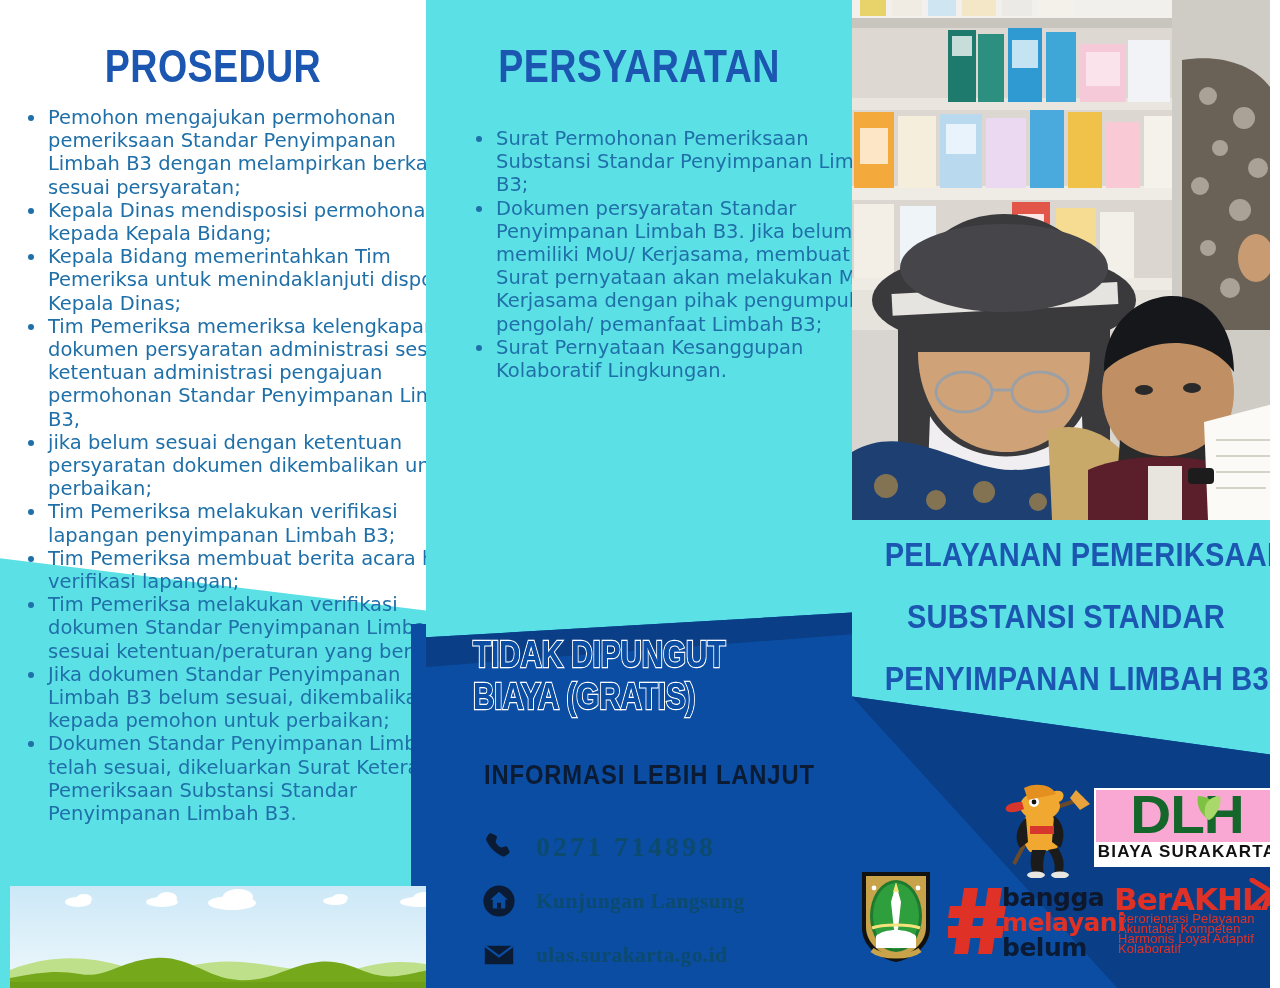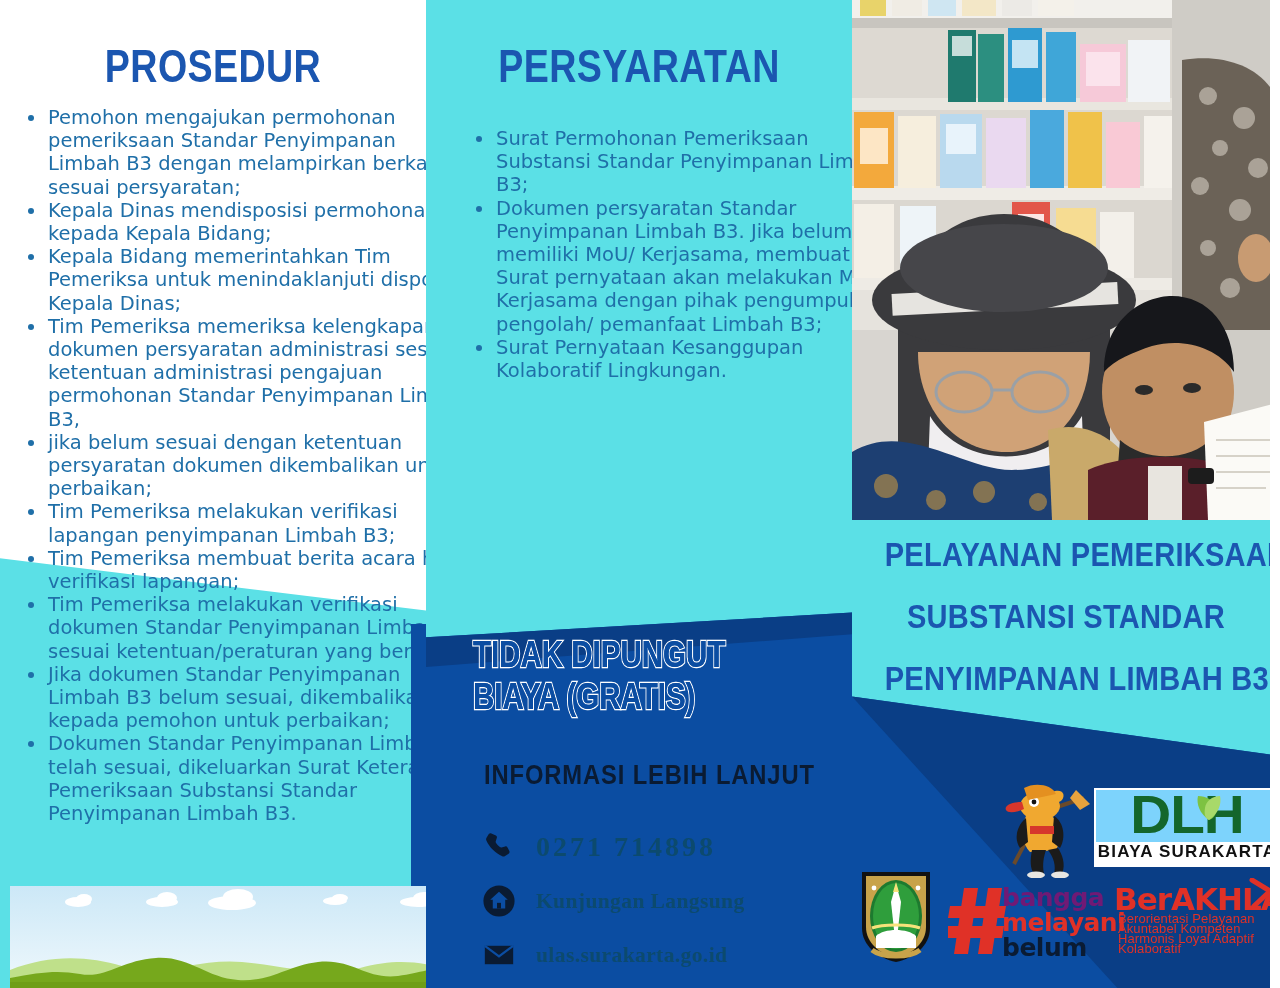--- a/index.html
+++ b/index.html
@@ -84,35 +84,35 @@
   .rtitle{position:absolute;left:8px;top:524px;width:412px;text-align:center;z-index:5;}
   .rtitle div{
     font-family:"Liberation Sans Narrow","Liberation Sans",sans-serif;
     font-weight:bold;font-size:33px;line-height:62px;color:#1B56B0;
     transform:scaleX(.88);white-space:nowrap;letter-spacing:.3px;}
 
   
   .logos{position:absolute;left:0;top:760px;width:428px;height:228px;z-index:7;}
   .dlh{position:absolute;left:242px;top:28px;width:182px;background:#ffffff;
        border:2px solid #ffffff;padding:0;}
-  .dlh .dlhtop{position:relative;height:52px;background:#7dd3fc;}
+  .dlh .dlhtop{position:relative;height:52px;background:#f9a8d4;}
   .dlh .dlhword{position:absolute;left:0;top:-4px;width:182px;text-align:center;
      font-family:"Liberation Sans Narrow","Liberation Sans",sans-serif;font-weight:bold;
      font-size:54px;line-height:56px;color:#14662B;letter-spacing:-1px;transform:scaleX(1.05);}
   .dlh .dlhsub{background:#ffffff;text-align:center;font-family:"Liberation Sans Narrow","Liberation Sans",sans-serif;
      font-weight:bold;font-size:17px;line-height:20px;color:#111111;letter-spacing:1.2px;padding-bottom:3px;}
   .leaf{position:absolute;left:96px;top:2px;width:34px;height:30px;}
 
   .gareng{position:absolute;left:148px;top:22px;width:92px;height:96px;}
   .crest{position:absolute;left:6px;top:108px;width:76px;height:96px;}
   .bangga{position:absolute;left:96px;top:118px;width:180px;height:86px;}
   .bangga .hash{position:absolute;left:0;top:8px;width:60px;height:70px;}
   .bangga .bw{position:absolute;left:54px;font-family:"DejaVu Sans","Liberation Sans",sans-serif;
      font-weight:bold;font-size:25px;line-height:27px;letter-spacing:-.5px;}
-  .bangga .b1{top:6px;color:#701a75;}
+  .bangga .b1{top:6px;color:#0f172a;}
   .bangga .b2{top:31px;color:#E03127;}
   .bangga .b3{top:56px;color:#0A1B33;}
 
   .berakhlak{position:absolute;left:262px;top:122px;width:160px;height:72px;}
   .berakhlak .ba{position:absolute;left:0;top:0;font-family:"DejaVu Sans","Liberation Sans",sans-serif;
      font-weight:bold;font-size:31px;line-height:34px;color:#E03127;letter-spacing:-1px;}
   .berakhlak .bsub{position:absolute;left:4px;top:32px;width:156px;
      font-family:Liberation Sans, sans-serif;font-size:13px;line-height:10px;
      color:#E03127;letter-spacing:.1px;}
   .berakhlak .arrow{position:absolute;left:134px;top:-4px;width:26px;height:30px;}

